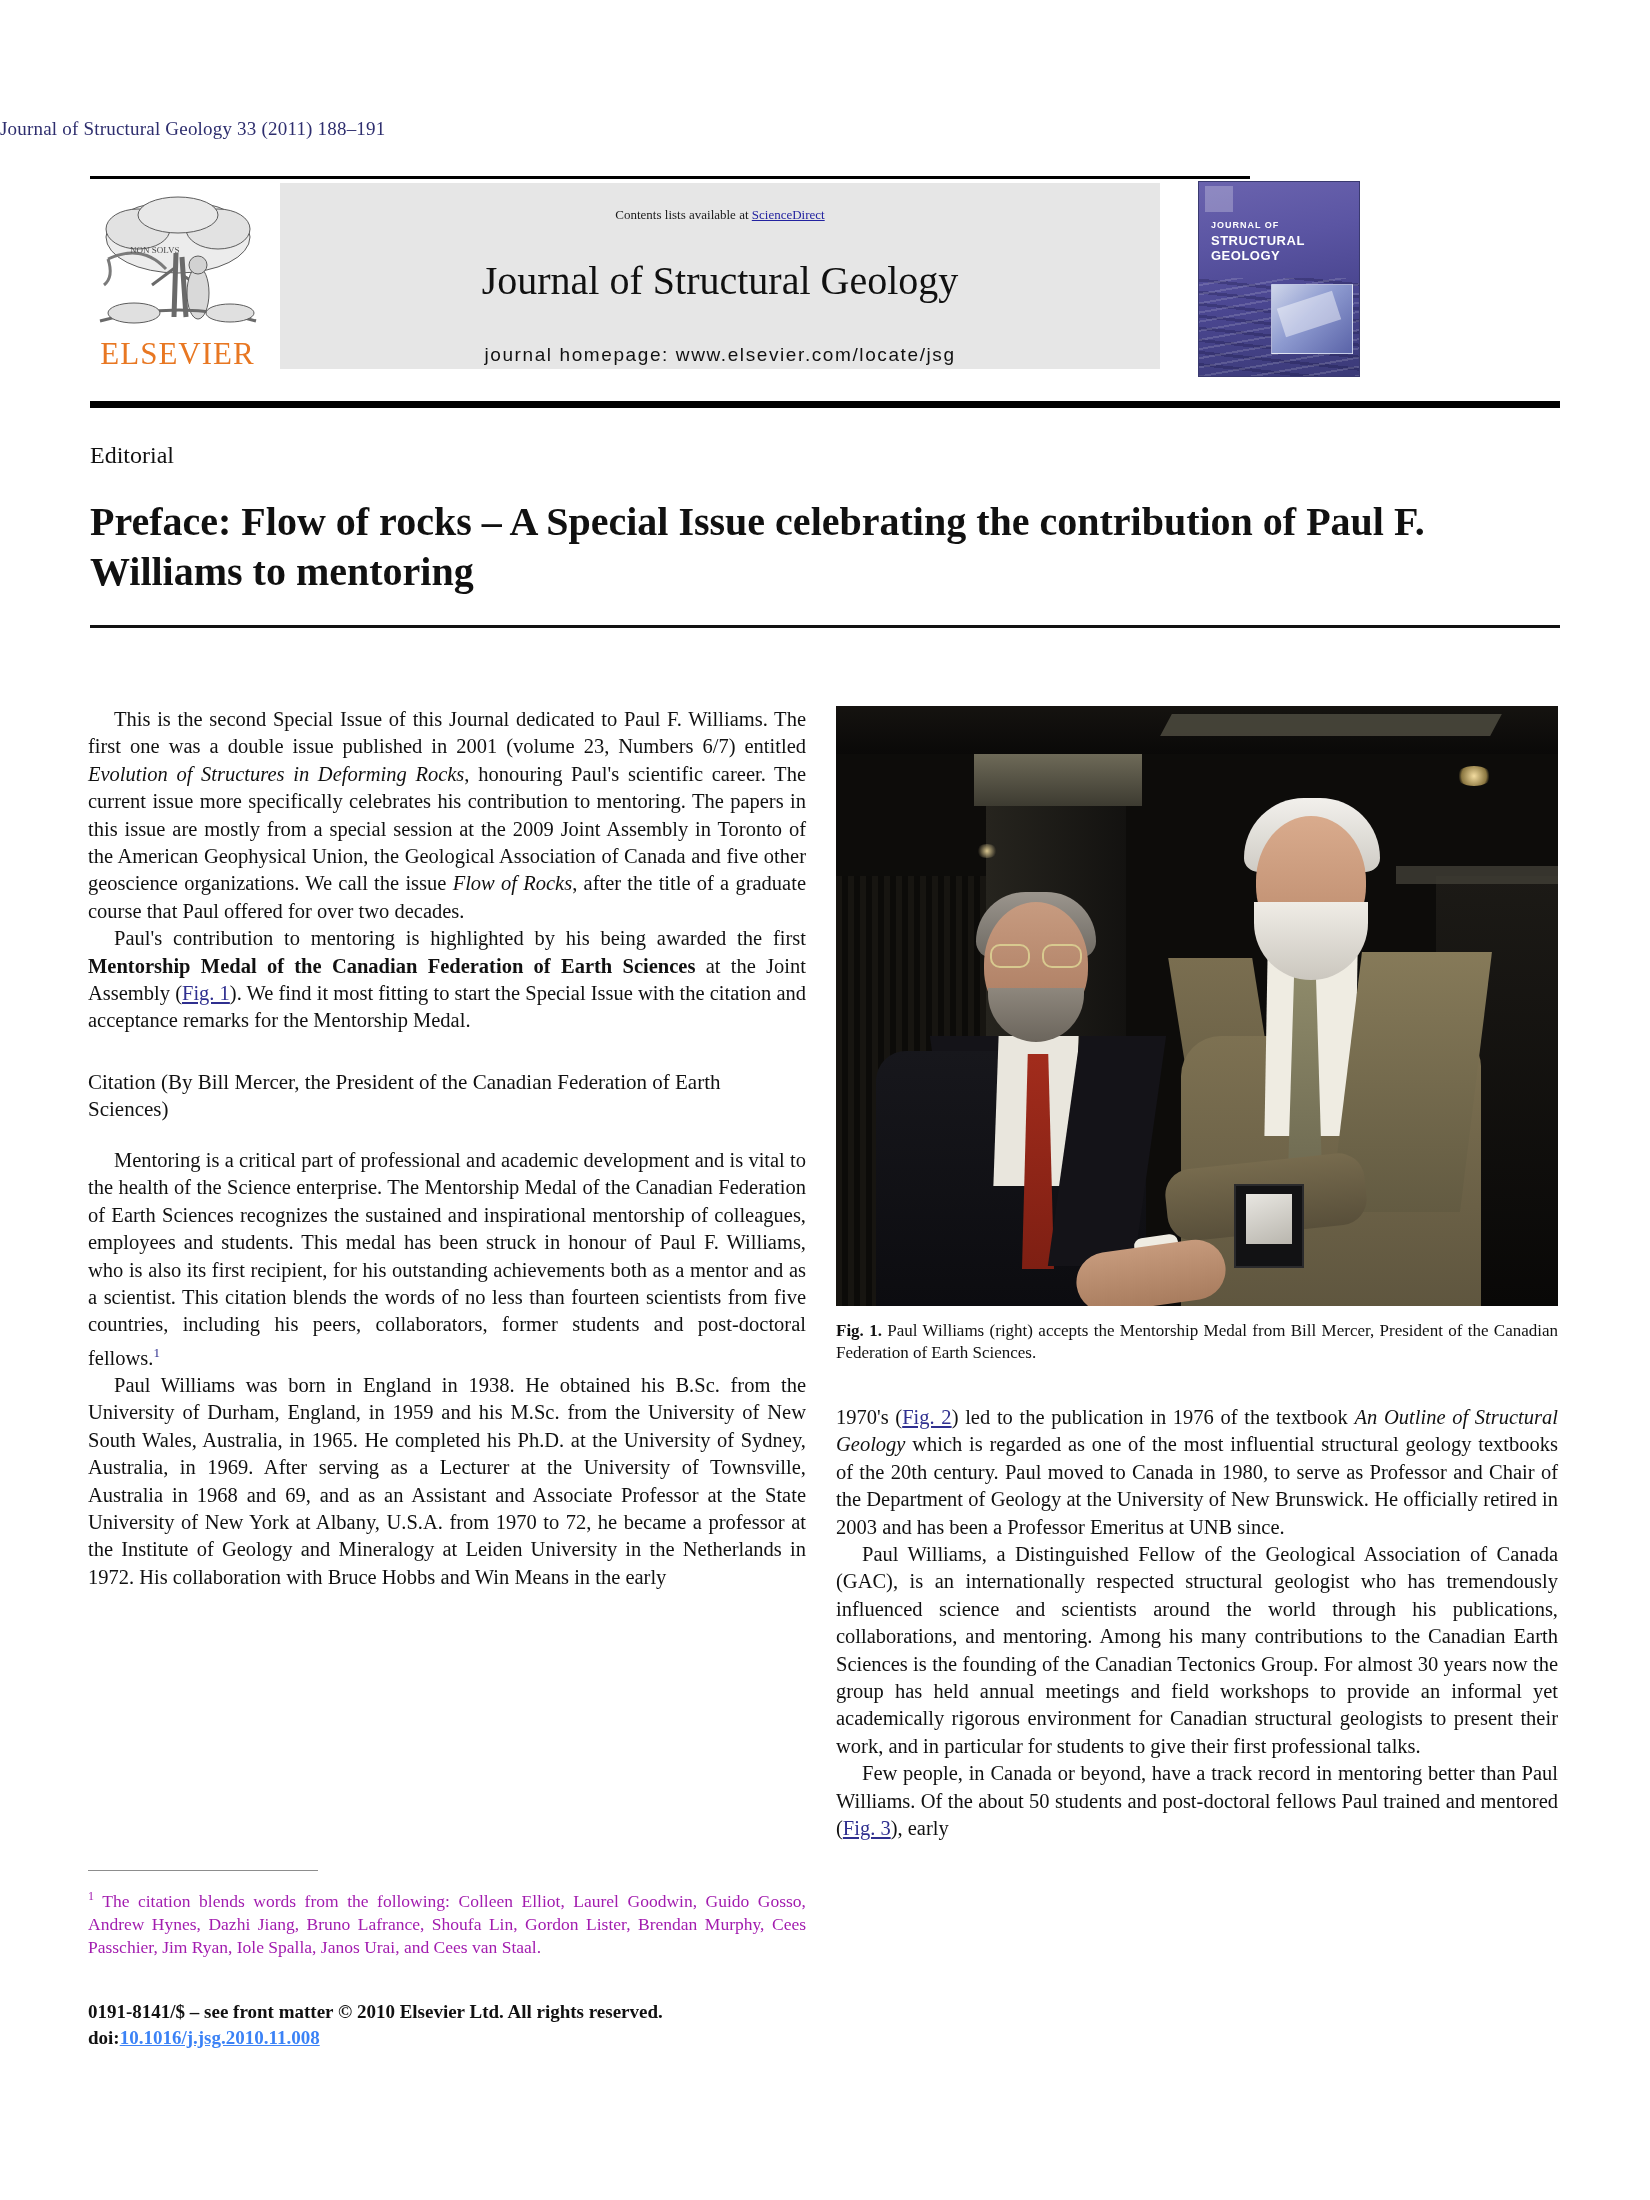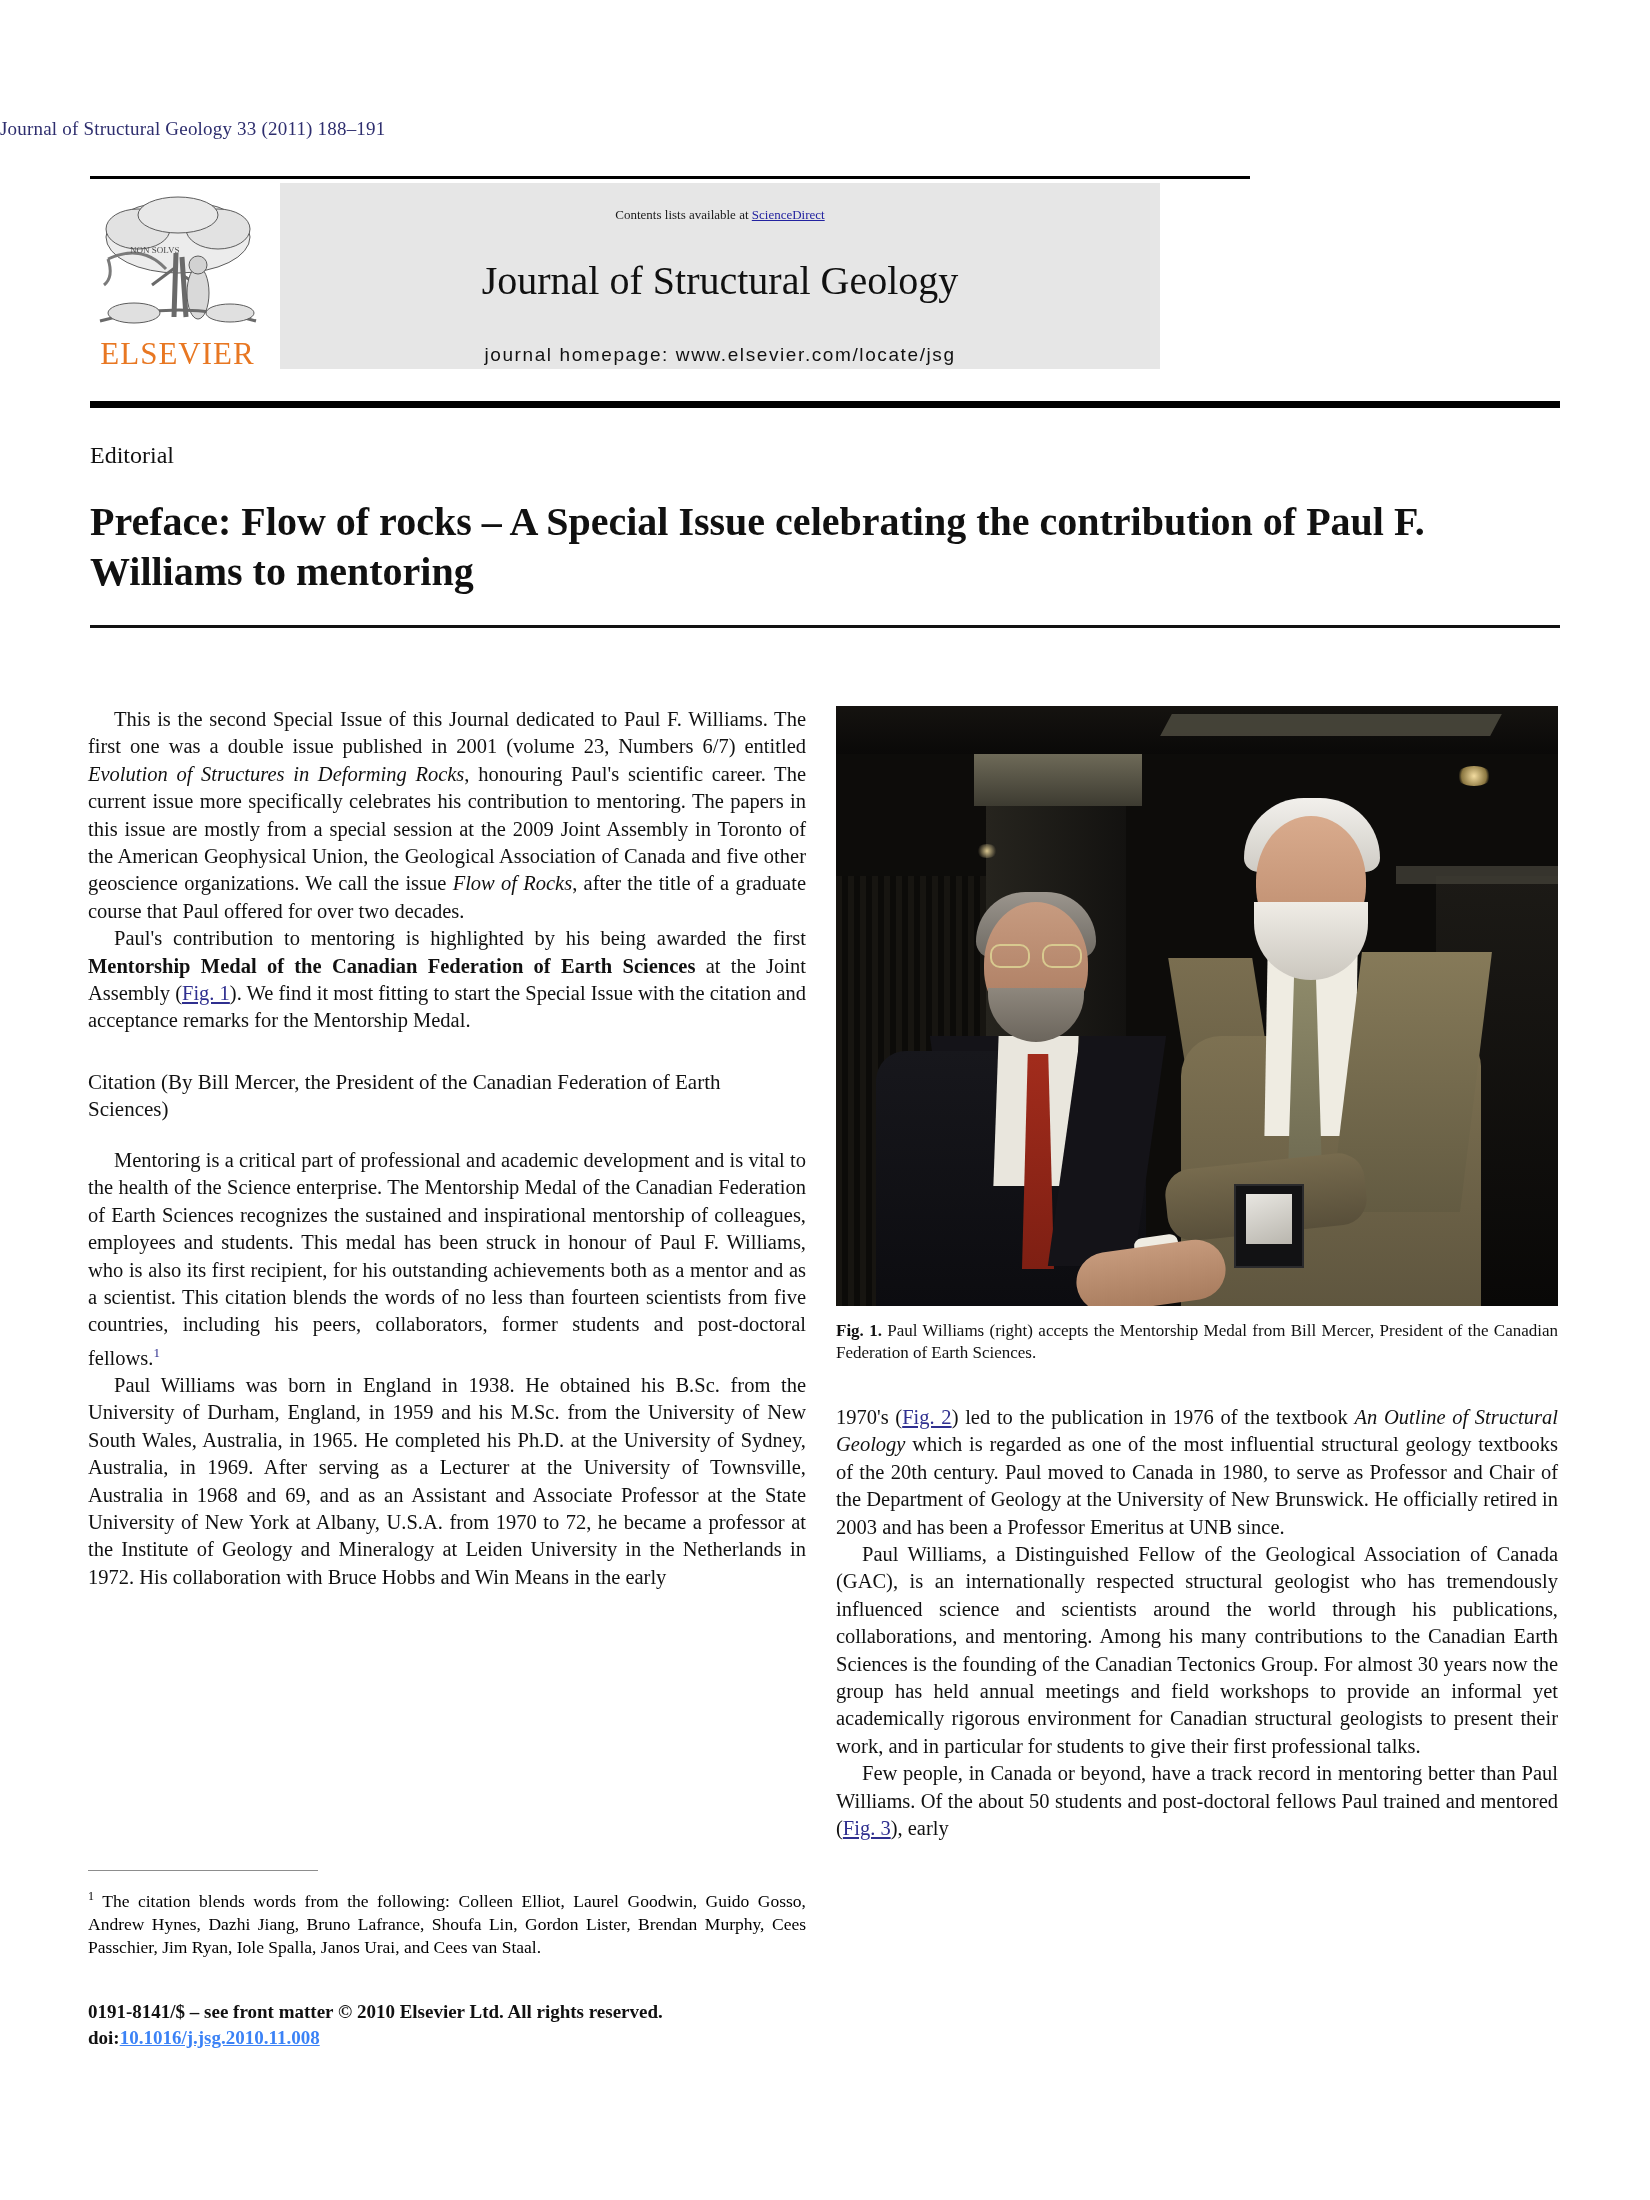--- a/index.html
+++ b/index.html
@@ -266,21 +266,21 @@
   }
 
   .fig-caption {
     margin-top:14px; font-size:17px; line-height:22px; text-align:justify; color:#111;
   }
   .fig-caption .lbl { font-weight:bold; }
 
   
   .footnote-wrap { position:absolute; left:88px; top:1870px; width:718px; }
   .fn-rule { width:230px; height:1px; background:#8d8d8d; margin-bottom:14px; }
-  .fn-text { font-size:17.5px; line-height:23px; text-align:justify; color:#000000; }
+  .fn-text { font-size:17.5px; line-height:23px; text-align:justify; color:#a21caf; }
   .fn-text .mk { vertical-align:super; font-size:12px; }
   .copyright { margin-top:40px; font-size:19px; line-height:26px; color:#111;font-weight:bold; }
   .copyright .doi { color:#3b82f6; }
 </style>
 </head>
 <body>
 
 <div class="page">
 
   <div class="runhead">Journal of Structural Geology 33 (2011) 188–191</div>
@@ -315,20 +315,30 @@
       </div>
 
       <div class="mast-center">
         <div class="contents-line">
           <span>Contents lists available at </span><a class="sd" href="#">ScienceDirect</a>
         </div>
         <div class="journal-title">Journal of Structural Geology</div>
         <div class="homepage">journal homepage: www.elsevier.com/locate/jsg</div>
       </div>
 
+      <div class="cover-thumb">
+        <div class="cv-els"></div>
+        <div class="cv-title">
+          <span class="small">JOURNAL OF</span>
+          <span>STRUCTURAL</span><br>
+          <span>GEOLOGY</span>
+        </div>
+        <div class="cv-waves"></div>
+        <div class="cv-inset"></div>
+      </div>
 
     </div>
 
     <div class="rule-bottom"></div>
   </div>
 
   <div class="art-head">
     <div class="art-type">Editorial</div>
     <h1 class="art-title">Preface: Flow of rocks – A Special Issue celebrating the contribution of Paul F. Williams to mentoring</h1>
     <div class="rule-title"></div>

